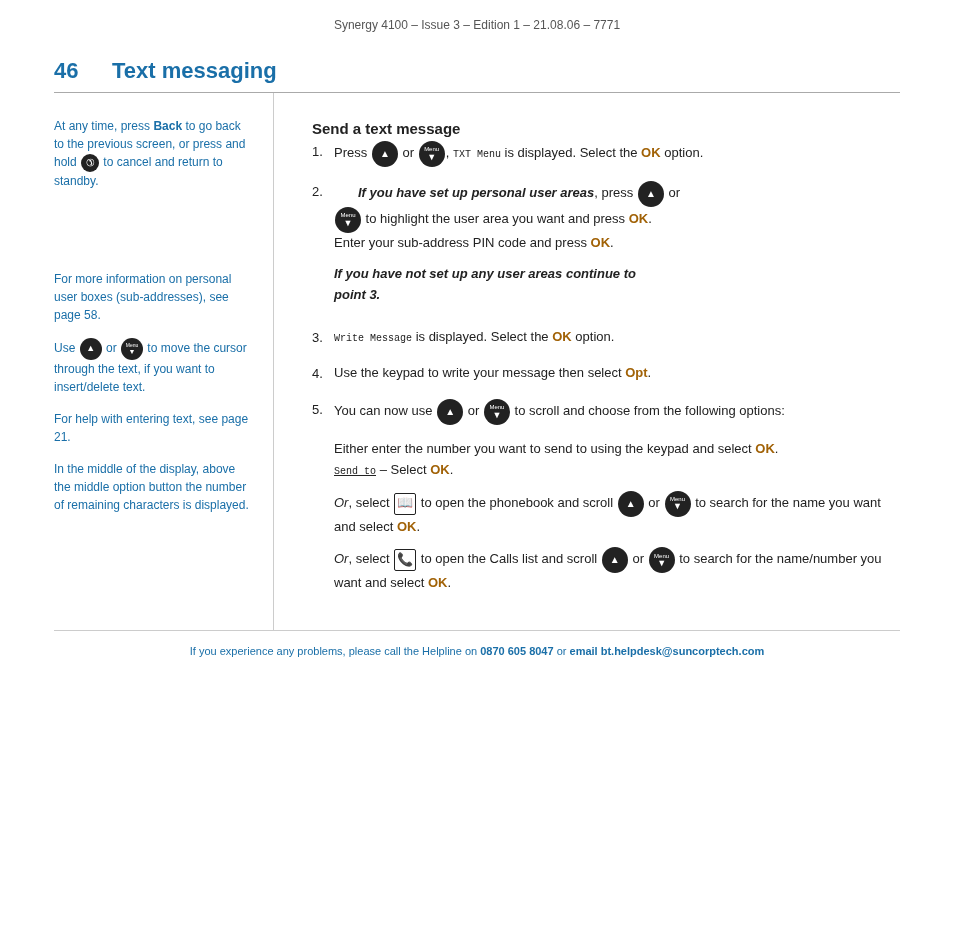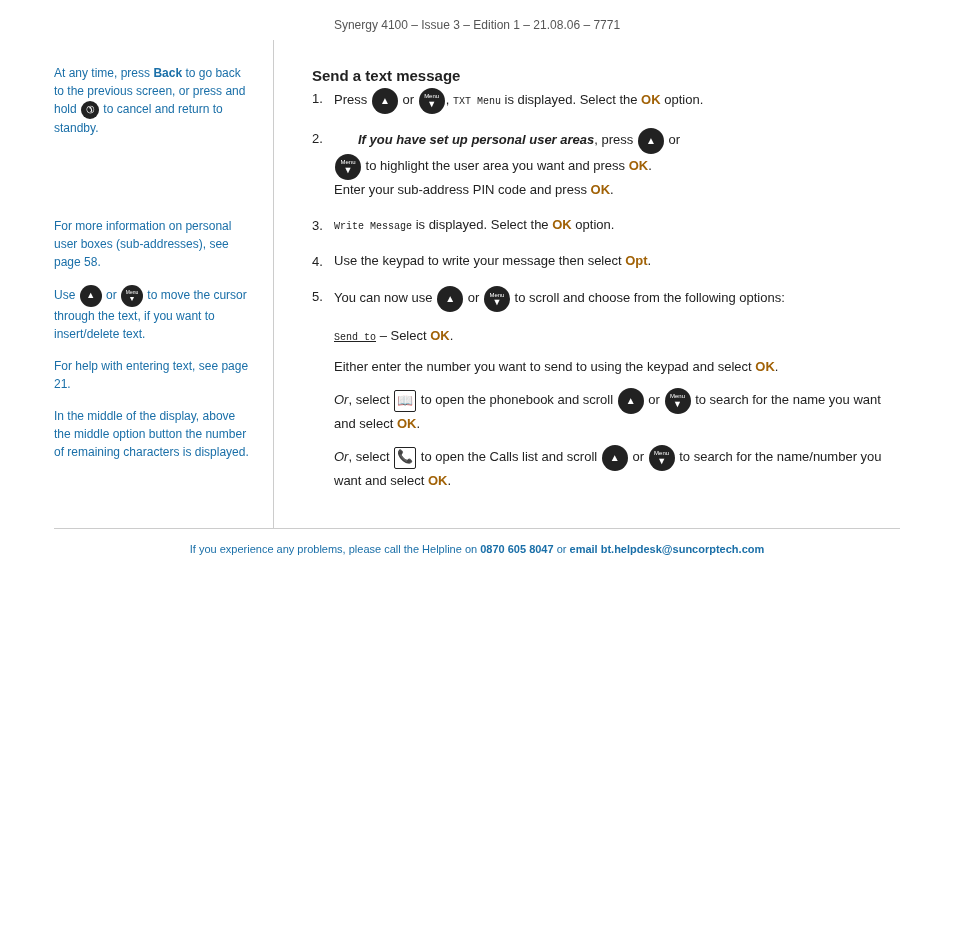--- a/index.html
+++ b/index.html
@@ -193,20 +193,24 @@
   </style>
 </head>
 <body>
 
 <div class="page-header">
   <span>Synergy 4100 – Issue 3 – Edition 1 – 21.08.06 – 7771</span>
 </div>
 
 <div class="page-body">
 
+  <div class="section-header">
+    <span class="section-number">46</span>
+    <span class="section-title">Text messaging</span>
+  </div>
 
   <div class="content-area">
 
     <div class="sidebar">
       <p>
         At any time, press <span class="bold">Back</span> to go back to the previous screen, or press and hold
         <span class="icon-phone" style="width:18px;height:18px;background:#222;border-radius:50%;display:inline-flex;align-items:center;justify-content:center;vertical-align:middle;">
           <span style="color:#fff;font-size:10px;transform:rotate(135deg);display:inline-block;">✆</span>
         </span>
         to cancel and return to standby.
@@ -253,20 +257,21 @@
           <span class="icon-btn">
               <span style="color:#fff;font-size:10px;">▲</span>
             </span>
           or<br>
           <span class="icon-down" style="width:26px;height:26px;display:inline-flex;flex-direction:column;align-items:center;justify-content:center;background:#222;border-radius:50%;vertical-align:middle;">
             <span style="color:#fff;font-size:6px;line-height:1.1;">Menu</span>
             <span style="color:#fff;font-size:9px;line-height:1;">▼</span>
           </span>
           to highlight the user area you want and press <span class="blue">OK</span>.<br>
           Enter your sub-address PIN code and press <span class="blue">OK</span>.
+          <div class="italic-block" style="margin-top:10px;">If you have not set up any user areas continue to<br>point 3.</div>
         </span>
       </div>
 
       <div class="step">
         <span class="step-num">3.</span>
         <span class="step-text">
           <span class="monospace">Write Message</span> is displayed. Select the <span class="blue">OK</span> option.
         </span>
       </div>
 
@@ -287,25 +292,25 @@
           or
           <span class="icon-down" style="width:26px;height:26px;display:inline-flex;flex-direction:column;align-items:center;justify-content:center;background:#222;border-radius:50%;vertical-align:middle;">
             <span style="color:#fff;font-size:6px;line-height:1.1;">Menu</span>
             <span style="color:#fff;font-size:9px;line-height:1;">▼</span>
           </span>
           to scroll and choose from the following options:
         </span>
       </div>
 
       <div class="sub-block" style="margin-left: 22px; margin-bottom: 12px;">
+        <p style="margin-top:10px;">
+          Either enter the number you want to send to using the keypad and select <span class="blue">OK</span>.
+        </p>
         <p>
           <span class="monospace underline">Send to</span> – Select <span class="blue">OK</span>.
-        </p>
-        <p style="margin-top:10px;">
-          Either enter the number you want to send to using the keypad and select <span class="blue">OK</span>.
         </p>
         <p style="margin-top:10px;">
           <span class="italic">Or</span>, select
           <span class="icon-phonebook" style="display:inline-flex;align-items:center;justify-content:center;width:22px;height:22px;border:1.5px solid #222;border-radius:2px;vertical-align:middle;">
             <span style="font-size:13px;">📖</span>
           </span>
           to open the phonebook and scroll
           <span class="icon-btn">
               <span style="color:#fff;font-size:10px;">▲</span>
             </span>

